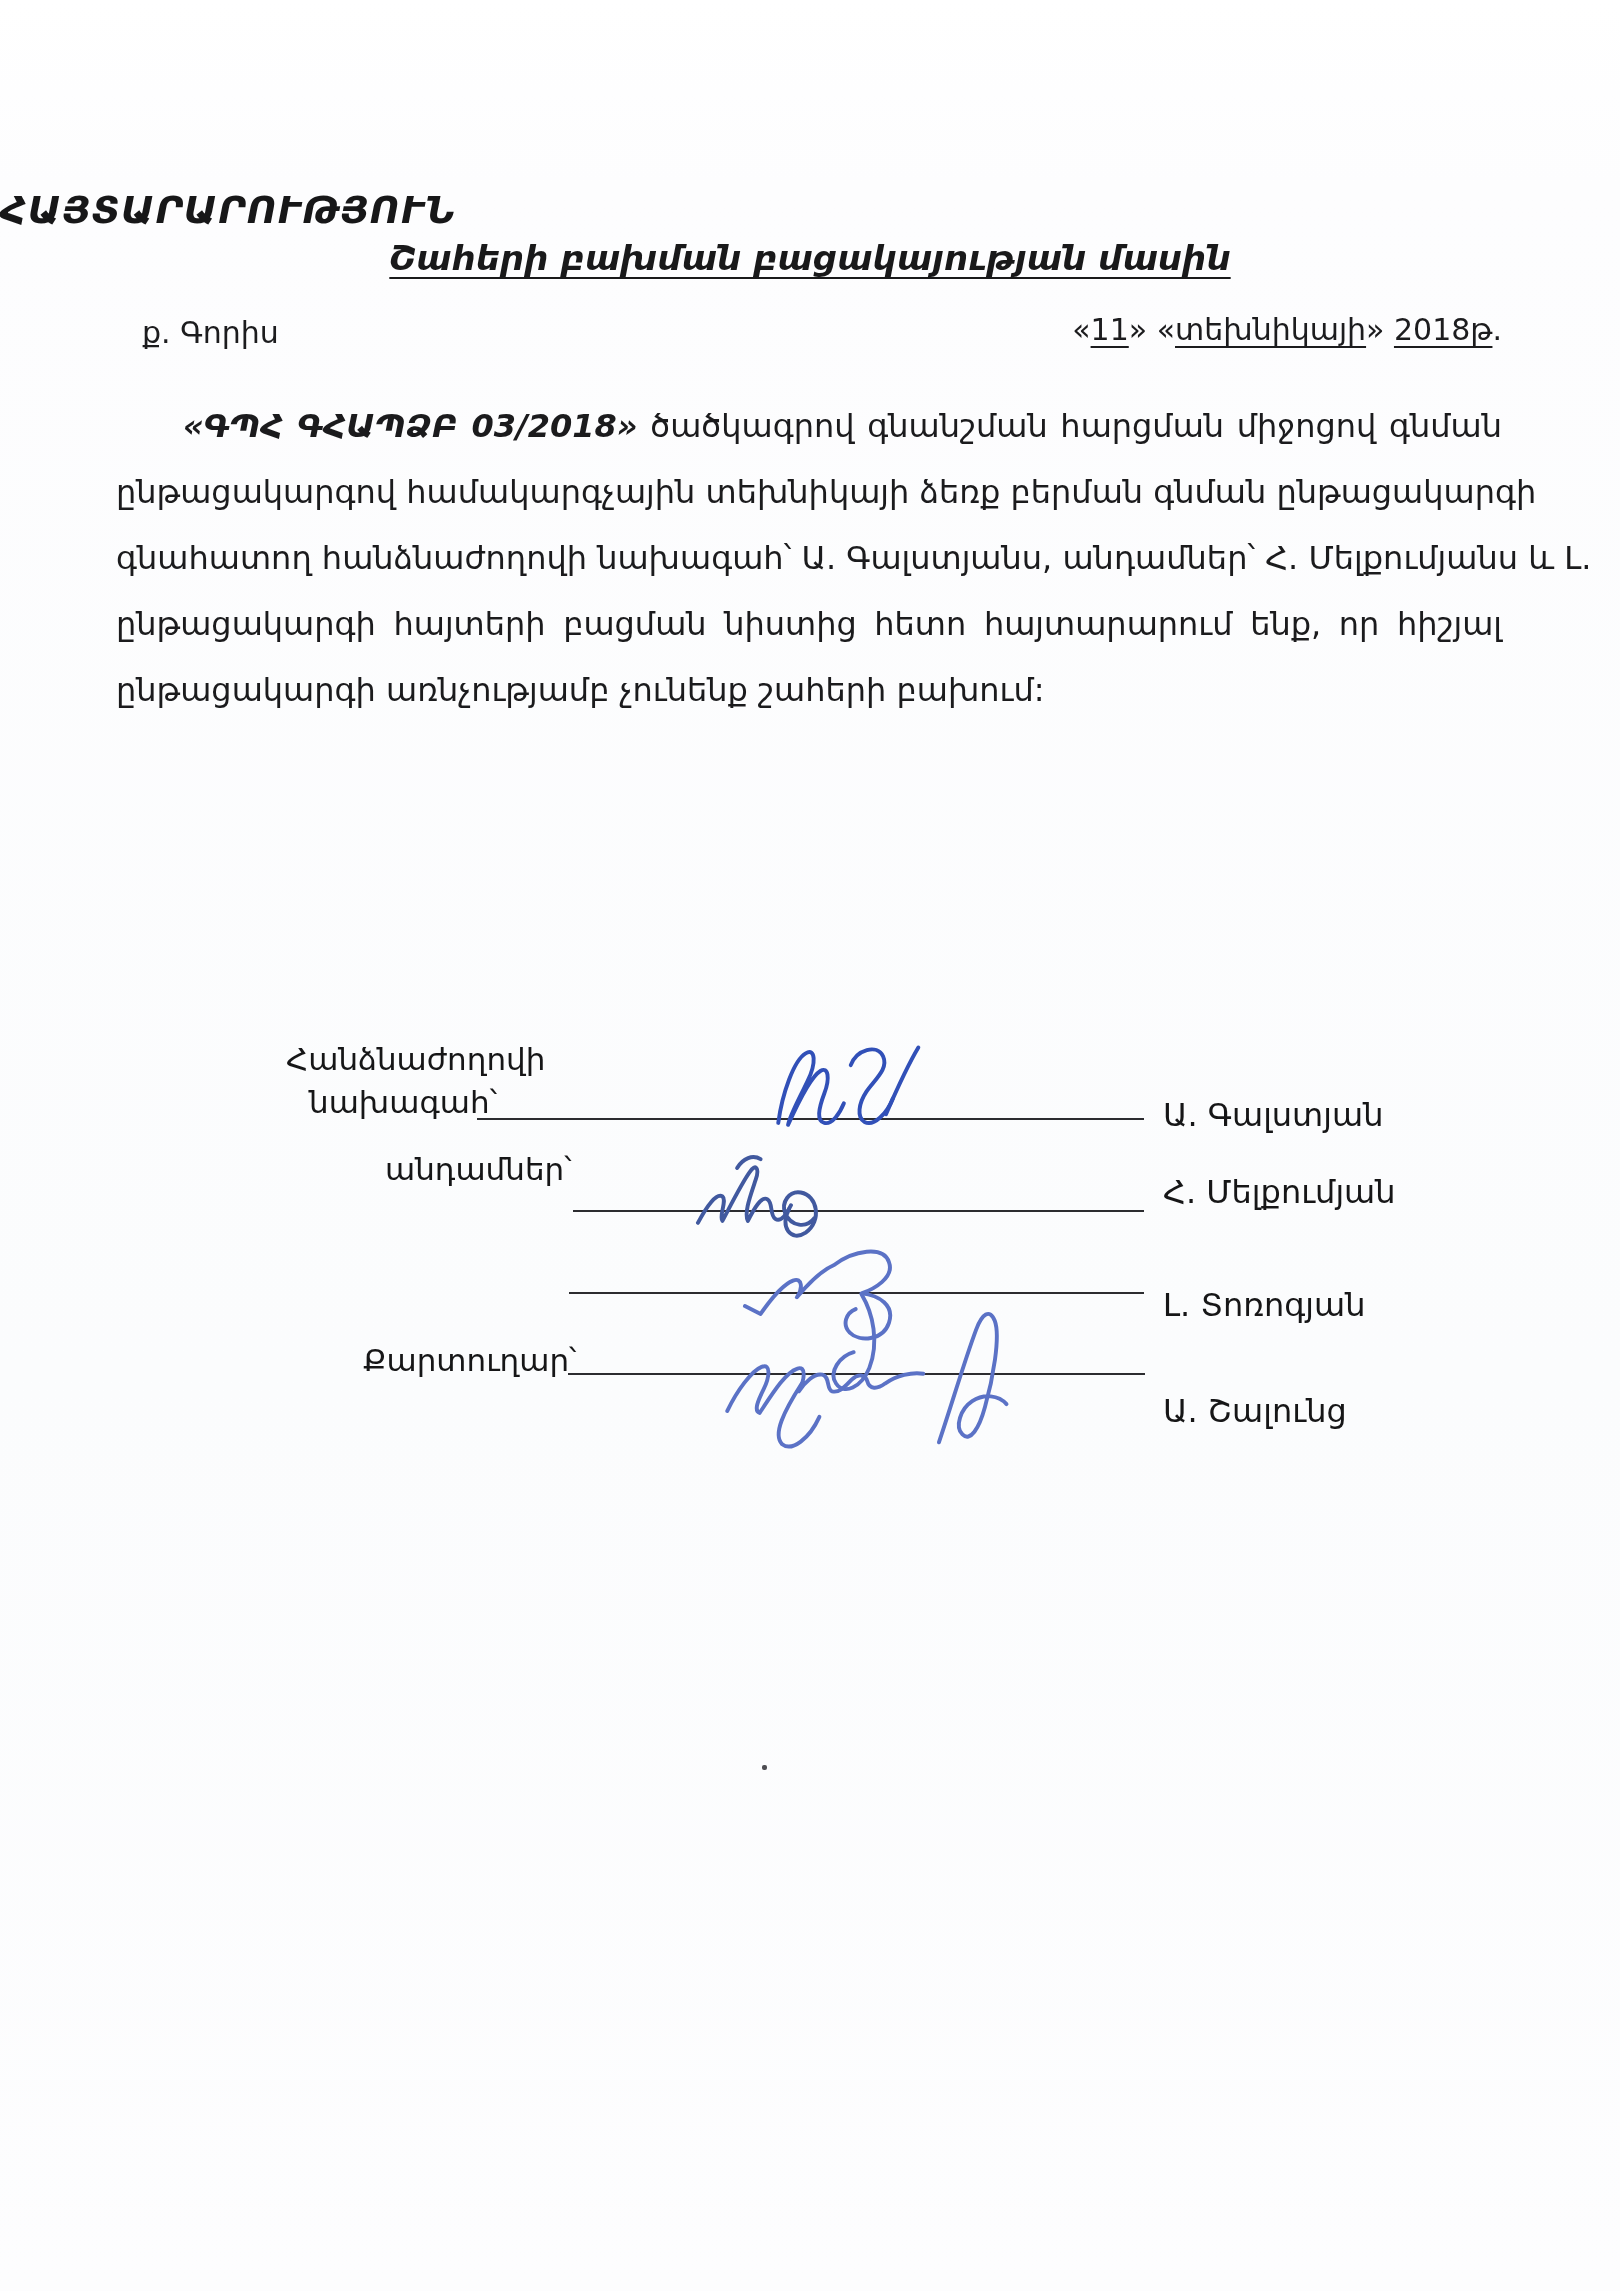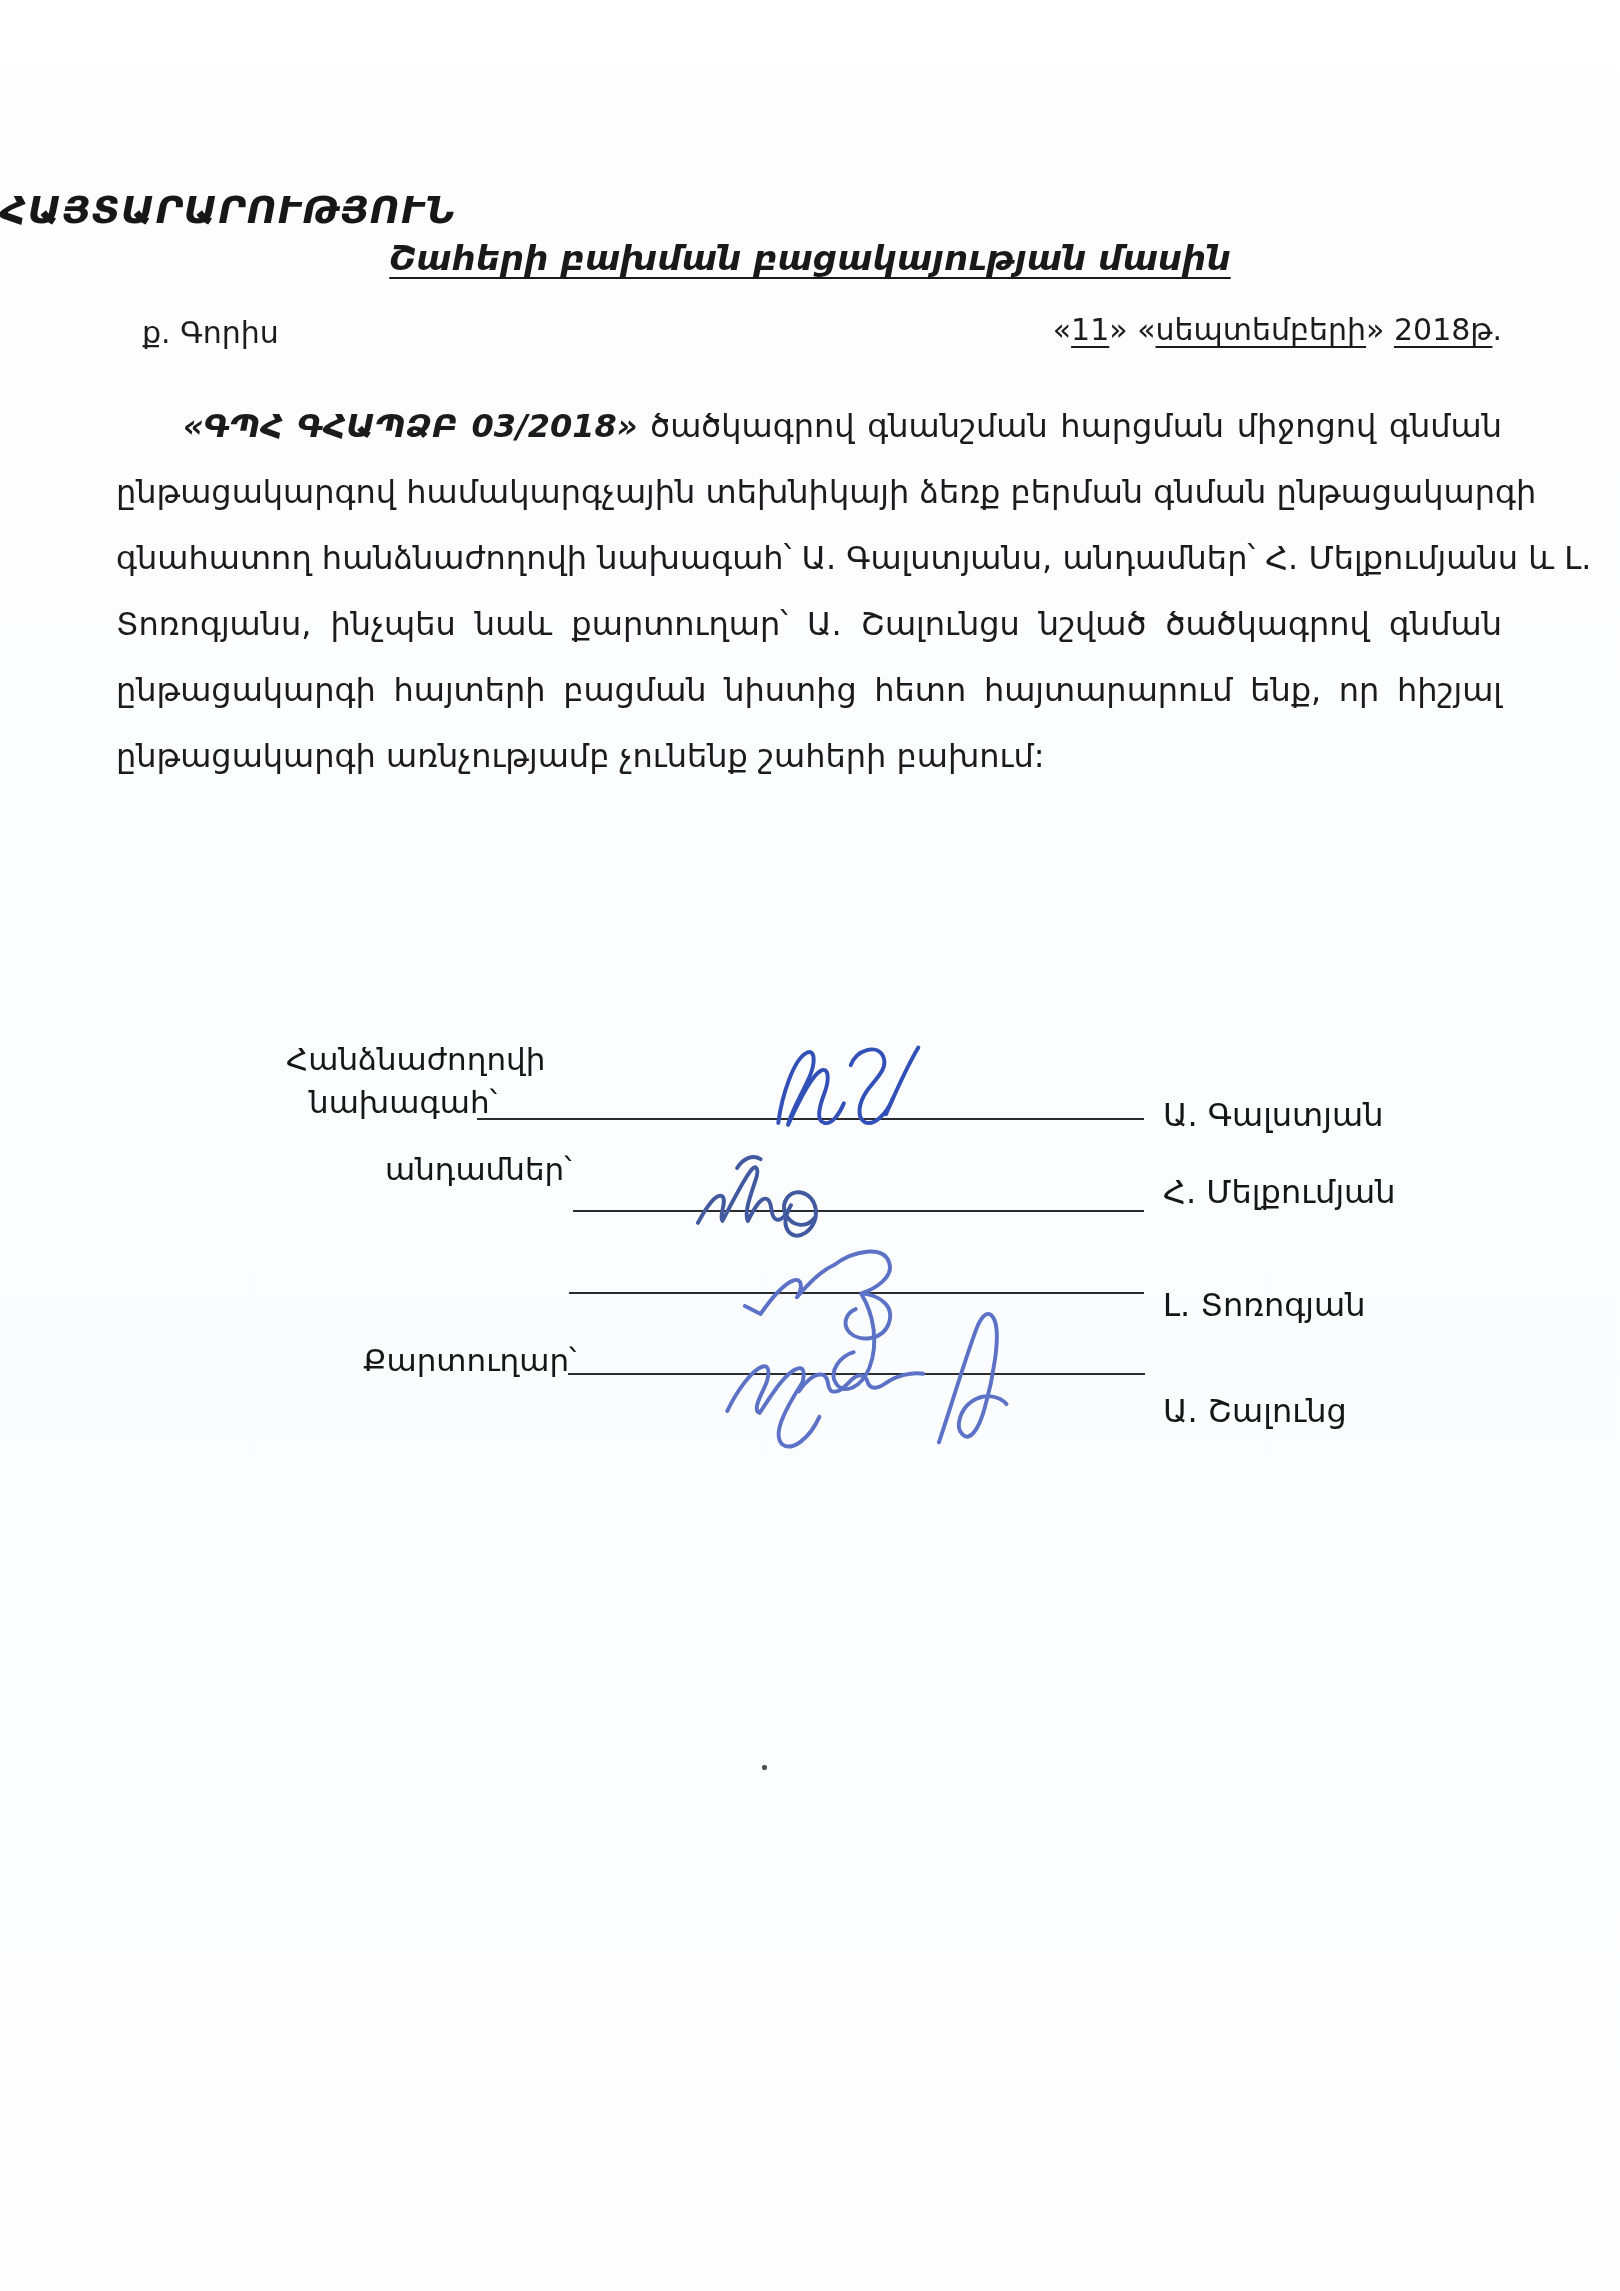--- a/index.html
+++ b/index.html
@@ -115,27 +115,26 @@
 <div class="page">
 
   <div class="doc-title">ՀԱՅՏԱՐԱՐՈՒԹՅՈՒՆ</div>
 
   <div class="doc-subtitle">
     <span class="inner">Շահերի բախման բացակայության մասին</span>
   </div>
 
   <div class="city">ք. Գորիս</div>
 
-  <div class="date"><span>«</span><span class="u">11</span><span>» «</span><span class="u">սեպտեմբերի</span><span>» </span><span class="u">2018թ</span><span>.</span></div>
+  <div class="date"><span>«</span><span class="u">11</span><span>» «</span><span class="u">տեխնիկայի</span><span>» </span><span class="u">2018թ</span><span>.</span></div>
 
   <div class="paragraph">
     <div class="pline"><span class="indent"></span><span class="code">«ԳՊՀ ԳՀԱՊՁԲ 03/2018»</span><span> ծածկագրով գնանշման հարցման միջոցով գնման</span></div>
     <div class="pline">ընթացակարգով համակարգչային տեխնիկայի ձեռք բերման գնման ընթացակարգի</div>
     <div class="pline">գնահատող հանձնաժողովի նախագահ՝ Ա. Գալստյանս, անդամներ՝ Հ. Մելքումյանս և Լ.</div>
-    <div class="pline">Տոռոգյանս, ինչպես նաև քարտուղար՝ Ա. Շալունցս նշված ծածկագրով գնման</div>
     <div class="pline">ընթացակարգի հայտերի բացման նիստից հետո հայտարարում ենք, որ հիշյալ</div>
     <div class="pline last">ընթացակարգի առնչությամբ չունենք շահերի բախում:</div>
   </div>
 
   <div class="sig-label" style="left:286px; top:1041px;">Հանձնաժողովի</div>
   <div class="sig-label" style="left:309px; top:1084px;">նախագահ՝</div>
   <div class="sig-label" style="left:385px; top:1151px;">անդամներ՝</div>
   <div class="sig-label" style="left:363px; top:1342px;text-align:center;">Քարտուղար՝</div>
 
   <div class="sig-line" style="left:477px; top:1118px; width:667px;"></div>

